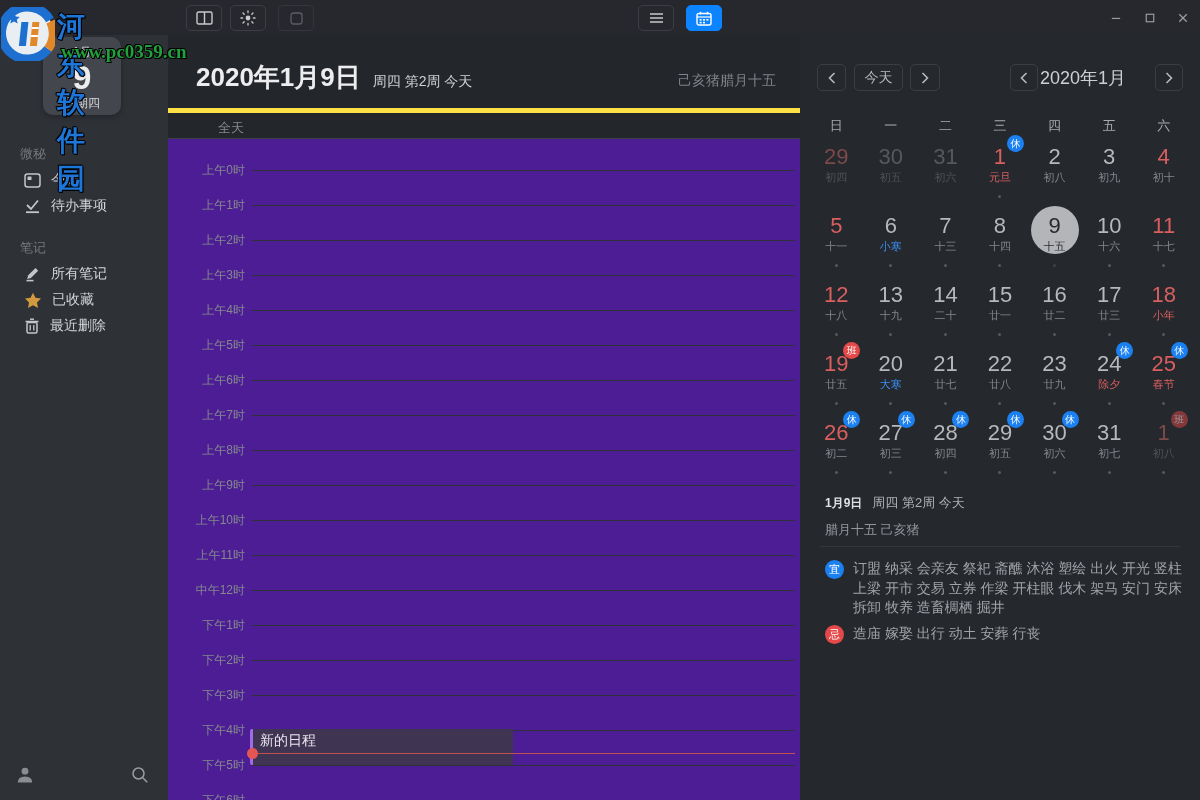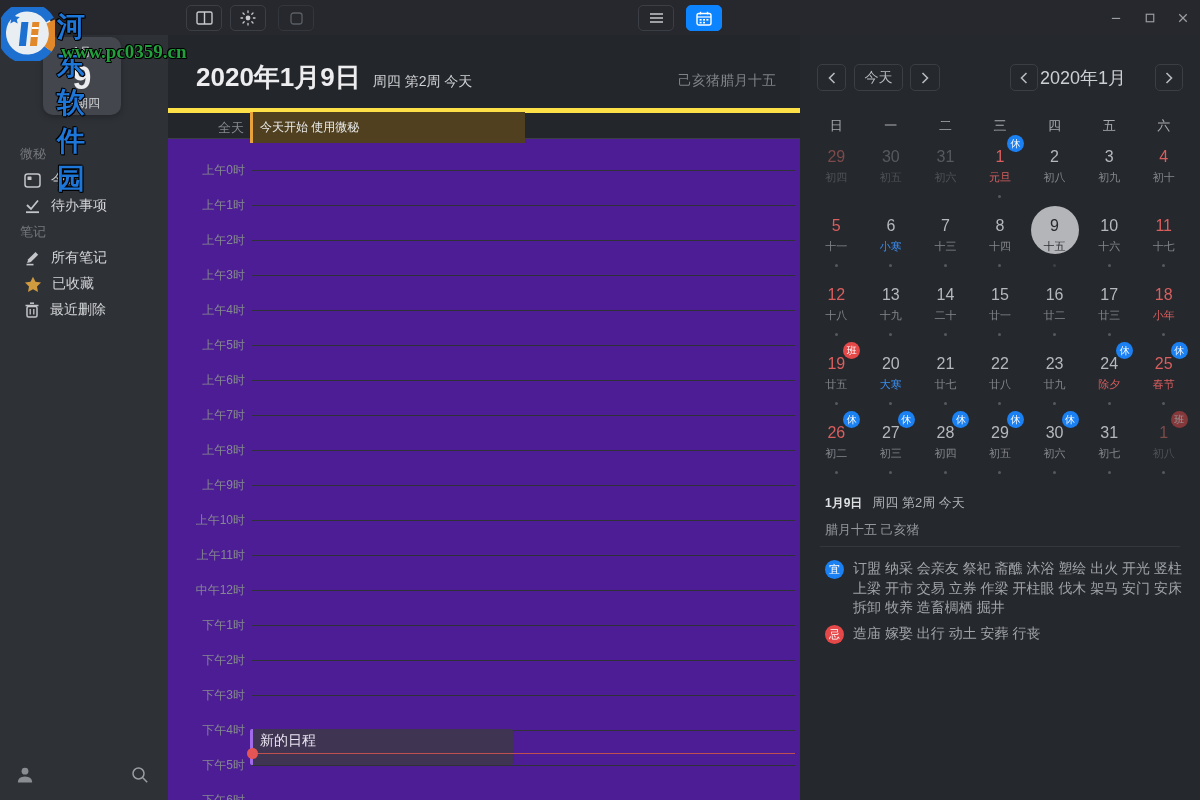--- a/index.html
+++ b/index.html
@@ -52,21 +52,21 @@
   
   .rightpanel{position:absolute;left:800px;top:35px;width:400px;height:765px;background:#25282d;}
   .navbtn{position:absolute;top:29px;height:27px;border:1px solid #3b3e43;border-radius:5px;background:transparent;
     color:#b7babd;font-size:13px;display:flex;align-items:center;justify-content:center;padding:0;cursor:pointer;}
   .month-label{position:absolute;top:31px;left:240px;width:115px;text-align:left;font-size:18px;color:#cdd0d3;}
   .weekdays{position:absolute;left:9px;top:82px;width:382px;display:grid;grid-template-columns:repeat(7,1fr);}
   .weekdays span{text-align:center;font-size:13px;color:#a7aaae;}
   .calgrid{position:absolute;left:9px;top:104px;width:382px;height:345px;display:grid;
     grid-template-columns:repeat(7,1fr);grid-auto-rows:69px;}
   .cell{position:relative;text-align:center;cursor:pointer;}
-  .cell .num{display:block;margin-top:5px;font-size:16px;line-height:26px;position:relative;z-index:1;}
+  .cell .num{display:block;margin-top:5px;font-size:22px;line-height:26px;position:relative;z-index:1;}
   .cell .lun{display:block;font-size:11px;line-height:13px;margin-top:1px;position:relative;z-index:1;}
   .cell .dot{display:inline-block;width:3px;height:3px;border-radius:50%;background:#56595e;margin-top:3px;position:relative;z-index:1;}
   .num.norm{color:#b5b8bc}.num.red{color:#d95f5f}.num.dim{color:#565a5f}.num.dimred{color:#7d4a4a}
   .lun.norm{color:#84878c}.lun.red{color:#d95f5f}.lun.blue{color:#3b8df0}.lun.dim{color:#4f5357}
   .badge{position:absolute;top:-4px;left:50%;margin-left:7px;width:17px;height:17px;border-radius:50%;
     font-size:10px;line-height:17px;color:#fff;z-index:2;}
   .badge.rest{background:#1b80f2}.badge.work{background:#e54848}.badge.dimb{opacity:.5}
   .sel-circle{position:absolute;left:50%;top:-2px;margin-left:-24px;width:48px;height:48px;border-radius:50%;background:#b3b5b8;z-index:0;}
   .cell.selected .num{color:#26282c}.cell.selected .lun{color:#2c2e32}.cell.selected .dot{background:#3f4145}
 
@@ -185,21 +185,21 @@
         </div>
         <div class="side-item">
           <span style="display: inline-flex;">
             <svg width="17" height="16" viewBox="0 0 17 16">
               <polyline points="3,7 7,11 14,2.5" fill="none" stroke="#c3c5c9" stroke-width="1.8"></polyline>
               <line x1="2" y1="14.2" x2="15" y2="14.2" stroke="#c3c5c9" stroke-width="1.8"></line>
             </svg>
           </span>
           <span class="lbl">待办事项</span>
         </div>
-        <div class="side-sec-title" style="margin-top: 4px;">笔记</div>
+        <div class="side-sec-title" style="margin-top: 20px;">笔记</div>
         <div class="side-item">
           <span style="display: inline-flex;">
             <svg width="17" height="16" viewBox="0 0 17 16">
               <path d="M4.2 9.3 L11.5 2 L14.2 4.7 L6.9 12 L3.2 13 z" fill="#c3c5c9"></path>
               <line x1="2.5" y1="14.6" x2="9.5" y2="14.6" stroke="#c3c5c9" stroke-width="1.6"></line>
             </svg>
           </span>
           <span class="lbl">所有笔记</span>
         </div>
         <div class="side-item">
@@ -239,23 +239,20 @@
 
   <main class="main">
     <div class="main-header">
       <div class="mh-line">
         <span class="mh-title">2020年1月9日</span><span class="mh-sub">周四 第2周 今天</span>
       </div>
       <span class="mh-lunar">己亥猪腊月十五</span>
     </div>
     <div class="allday">
       <span class="allday-label">全天</span>
-      <div class="allday-event">
-        <span>今天开始 使用微秘</span>
-      </div>
     </div>
     <div class="day-grid" id="day-grid">
       <div class="timed-event">
         <span>新的日程</span>
       </div>
       <div class="now-line"></div>
       <div class="now-dot"></div>
     <div class="hour-line" style="top: 31px;"></div>
         <div class="hour-label" style="top: 23px;">上午0时</div>
         <div class="hour-line" style="top: 66px;"></div>

